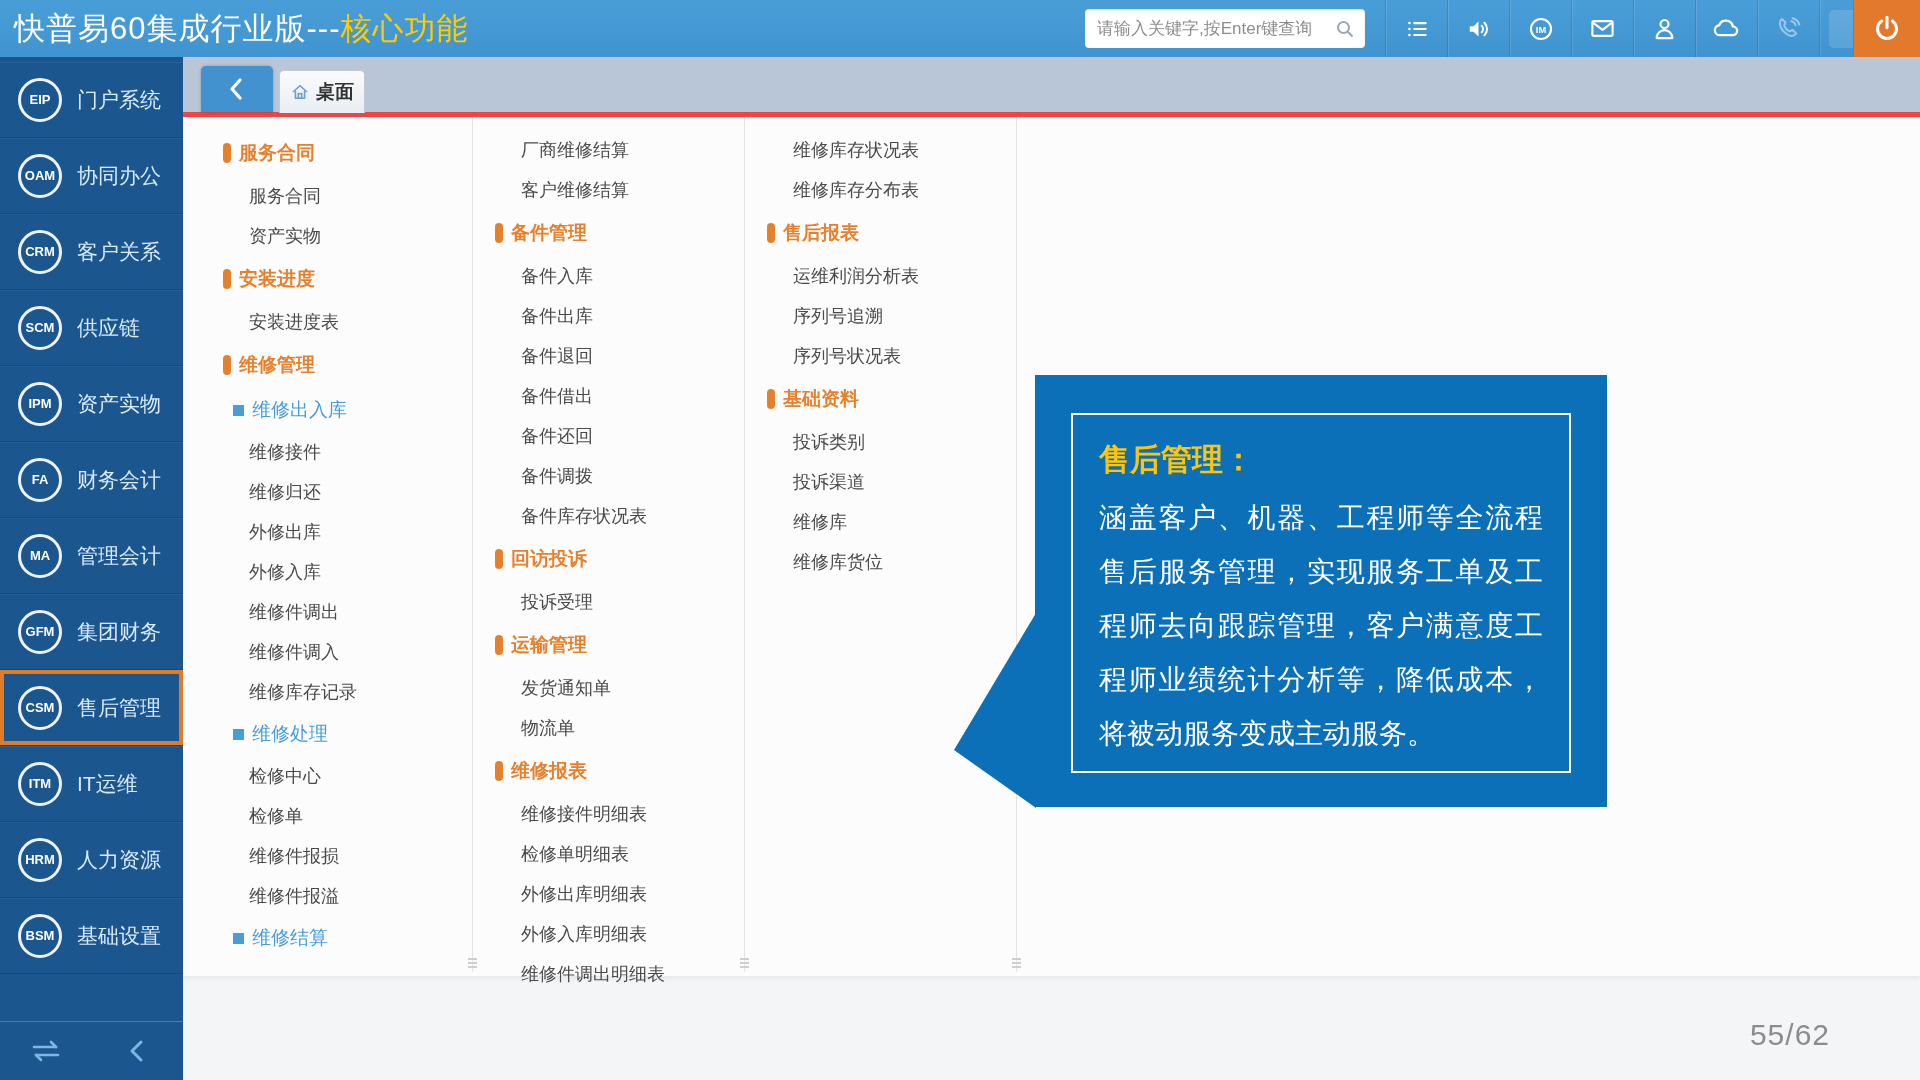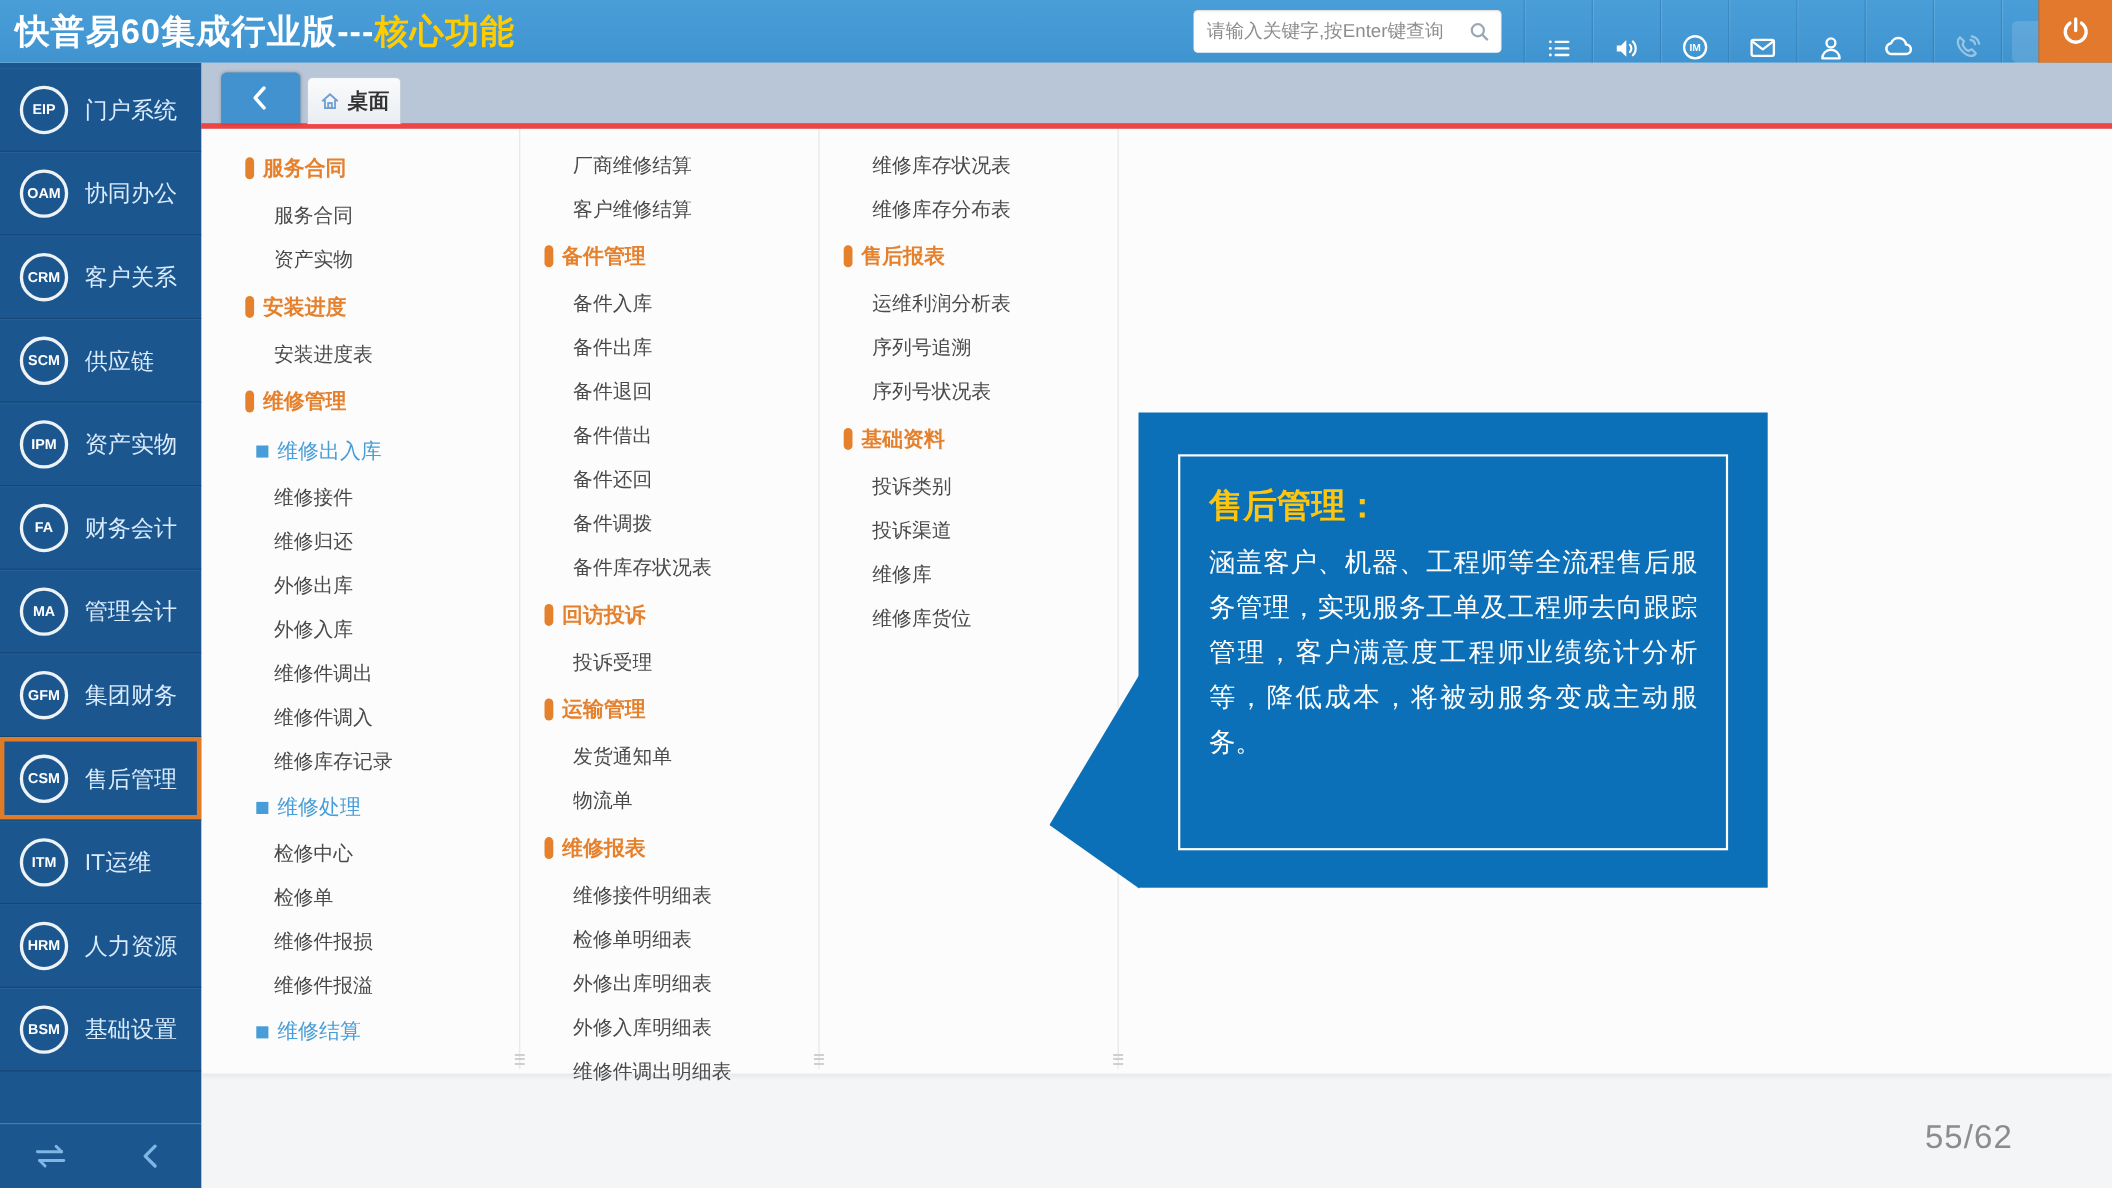--- a/index.html
+++ b/index.html
@@ -7,37 +7,37 @@
     width:1920px;height:1080px;overflow:hidden;position:relative;
     font-family:"Liberation Sans","DejaVu Sans",sans-serif;
     background:#f4f5f6;
   }
   
   .topbar{
     position:absolute;left:0;top:0;width:1920px;height:57px;
     background:linear-gradient(#4a9ed8,#3f93cf);
     display:flex;align-items:center;z-index:30;
   }
-  .app-title{font-size:31px;font-weight:bold;color:#ffffff;margin-left:14px;letter-spacing:1px;white-space:nowrap;}
+  .app-title{font-size:31px;font-weight:normal;color:#ffffff;margin-left:14px;letter-spacing:1px;white-space:nowrap;}
   .app-title .accent{color:#ffcc00;}
   .search-wrap{
     position:absolute;left:1085px;top:9px;width:280px;height:39px;
     background:#ffffff;border-radius:4px;display:flex;align-items:center;
     box-shadow:inset 0 1px 2px rgba(0,0,0,.15);
   }
   .search-input{
     flex:1;border:none;outline:none;background:transparent;
     font-size:17px;color:#555;padding:0 6px 0 12px;
     font-family:"Liberation Sans","DejaVu Sans",sans-serif;
   }
   .search-input::placeholder{color:#8d8d8d;}
   .search-btn{width:40px;height:39px;display:flex;align-items:center;justify-content:center;cursor:pointer;}
   .iconrow{position:absolute;left:1385px;top:0;height:57px;display:flex;}
   .icon-cell{
-    width:61px;height:57px;display:flex;align-items:flex-end;justify-content:center;
+    width:61px;height:57px;display:flex;align-items:center;justify-content:center;
     border-left:1px solid rgba(20,80,130,.25);box-shadow:inset 1px 0 0 rgba(255,255,255,.12);
     cursor:pointer;
   }
   .icon-cell.dim svg{opacity:.45;}
   .icon-cell.blank-cell .blank-pill{width:44px;height:38px;border-radius:5px;background:rgba(255,255,255,.14);}
   .power-cell{
     width:66px;height:57px;background:#e2792c;display:flex;align-items:center;justify-content:center;
     border-left:1px solid rgba(20,80,130,.25);cursor:pointer;
   }
   
@@ -109,21 +109,21 @@
     position:absolute;left:852px;top:263px;width:572px;height:432px;
     background:#0b70b8;z-index:15;
   }
   .callout .tail{position:absolute;left:-81px;top:238px;}
   .callout-inner{
     position:absolute;left:36px;top:38px;right:36px;bottom:34px;
     border:2px solid #ffffff;
     padding:24px 26px 0 26px;box-sizing:border-box;overflow:hidden;
   }
   .callout-title{font-size:31px;font-weight:bold;color:#ffc40c;margin:0 0 10px 0;}
-  .callout-body{font-size:24px;color:#ffffff;line-height:41px;margin:0;text-align:justify;}
+  .callout-body{font-size:28px;color:#ffffff;line-height:54px;margin:0;text-align:justify;}
   
   .page-num{
     position:absolute;right:90px;bottom:28px;
     font-size:30px;color:#8c8c8c;letter-spacing:1px;
   }
   svg{display:block;}
 </style>
 </head>
 <body>
 

